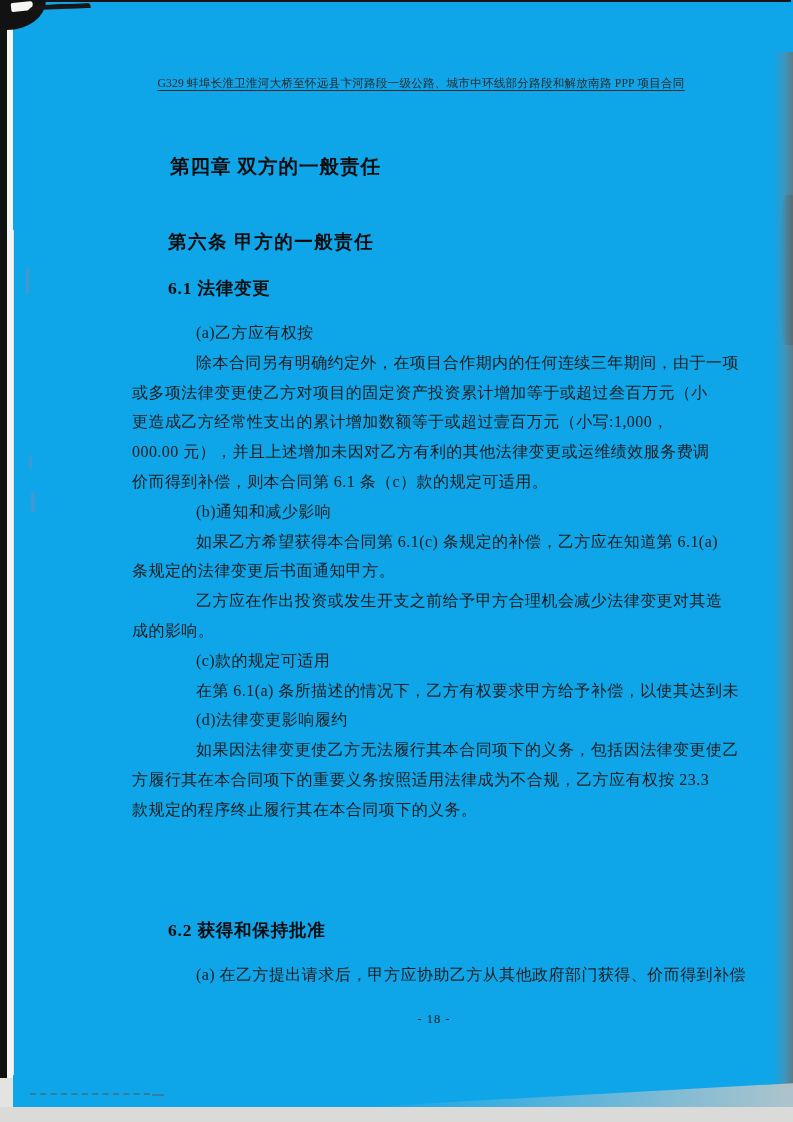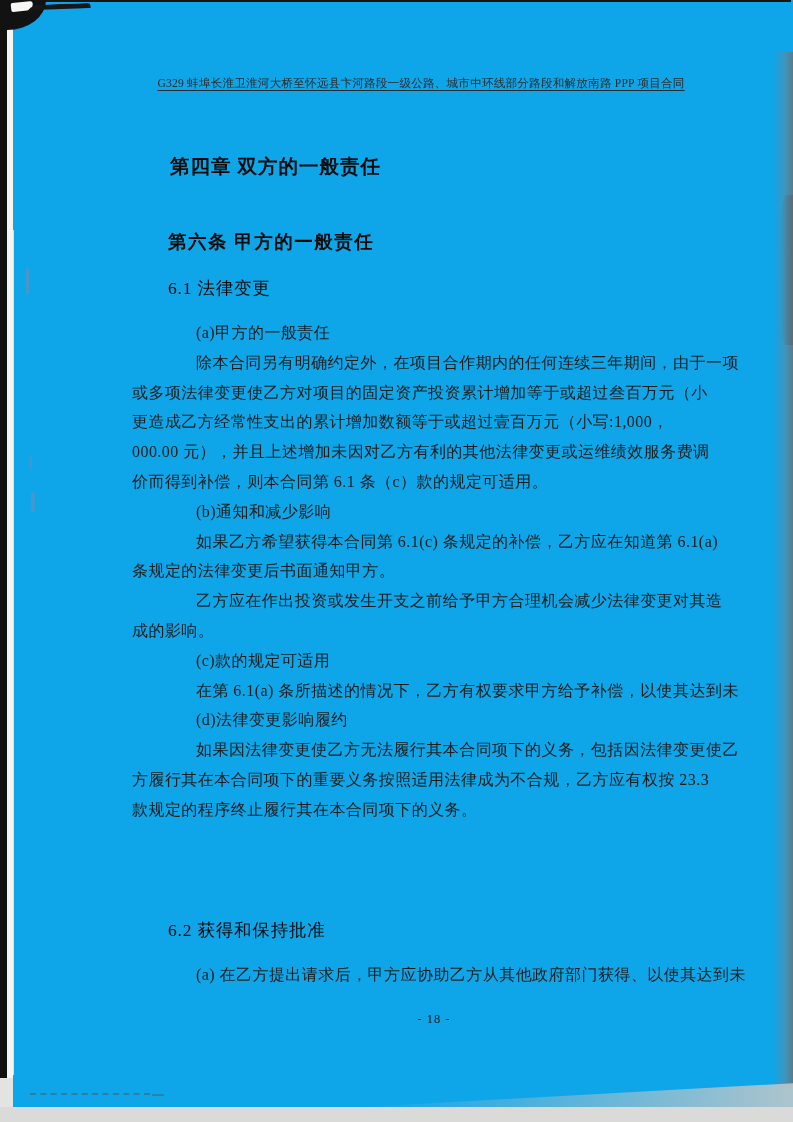--- a/index.html
+++ b/index.html
@@ -33,21 +33,21 @@
   .speck-2{position:absolute;left:29px;top:455px;width:3px;height:14px;background:rgba(200,120,140,.25);border-radius:2px;}
   .speck-3{position:absolute;left:31px;top:492px;width:4px;height:20px;background:rgba(200,120,140,.28);border-radius:2px;}
 
   
   .header-line{position:absolute;left:132px;top:76px;width:578px;text-align:center;
     font-size:11.6px;letter-spacing:.2px;color:#2a2a2a;white-space:nowrap;}
   .header-line span{text-decoration:underline;text-underline-offset:3px;}
   .chapter{position:absolute;left:132px;top:153px;width:578px;box-sizing:border-box;padding-left:38px;
     text-align:left;font-size:19.5px;font-weight:bold;letter-spacing:1px;color:#0c0c0c;white-space:nowrap;}
   .article{position:absolute;left:168px;top:220px;font-size:18.5px;font-weight:bold;letter-spacing:1.5px;color:#0c0c0c;white-space:nowrap;margin-top:9px;}
-  .h-sub{position:absolute;left:168px;font-size:17.5px;font-weight:normal;letter-spacing:.8px;color:#0c0c0c;white-space:nowrap;}
+  .h-sub{position:absolute;left:168px;font-size:17.5px;font-weight:bold;letter-spacing:.8px;color:#0c0c0c;white-space:nowrap;}
   .h61{top:276px;}
   .h62{top:918px;}
   .bodyblock{position:absolute;left:132px;width:600px;font-size:16px;line-height:29.8px;
     letter-spacing:.45px;color:#1d1d1d;}
   .body61{top:318px;}
   .body62{top:960px;}
   .line{white-space:nowrap;}
   .indent{padding-left:64px;}
   .footer{position:absolute;left:145px;top:1012px;width:578px;text-align:center;
     font-size:12.5px;letter-spacing:1px;color:#1d1d1d;}
@@ -79,21 +79,21 @@
     <span>G329 蚌埠长淮卫淮河大桥至怀远县卞河路段一级公路、城市中环线部分路段和解放南路 PPP 项目合同</span>
   </div>
 
   <div class="chapter">第四章  双方的一般责任</div>
 
   <div class="article">第六条  甲方的一般责任</div>
 
   <div class="h-sub h61">6.1 法律变更</div>
 
   <div class="bodyblock body61">
-    <div class="line indent">(a)甲方的一般责任</div>
+    <div class="line indent">(a)乙方应有权按</div>
     <div class="line indent">除本合同另有明确约定外，在项目合作期内的任何连续三年期间，由于一项</div>
     <div class="line">或多项法律变更使乙方对项目的固定资产投资累计增加等于或超过叁百万元（小</div>
     <div class="line">更造成乙方经常性支出的累计增加数额等于或超过壹百万元（小写:1,000，</div>
     <div class="line">000.00 元），并且上述增加未因对乙方有利的其他法律变更或运维绩效服务费调</div>
     <div class="line">价而得到补偿，则本合同第 6.1 条（c）款的规定可适用。</div>
     <div class="line indent">(b)通知和减少影响</div>
     <div class="line indent">如果乙方希望获得本合同第 6.1(c) 条规定的补偿，乙方应在知道第 6.1(a)</div>
     <div class="line">条规定的法律变更后书面通知甲方。</div>
     <div class="line indent">乙方应在作出投资或发生开支之前给予甲方合理机会减少法律变更对其造</div>
     <div class="line">成的影响。</div>
@@ -101,18 +101,18 @@
     <div class="line indent">在第 6.1(a) 条所描述的情况下，乙方有权要求甲方给予补偿，以使其达到未</div>
     <div class="line indent">(d)法律变更影响履约</div>
     <div class="line indent">如果因法律变更使乙方无法履行其本合同项下的义务，包括因法律变更使乙</div>
     <div class="line">方履行其在本合同项下的重要义务按照适用法律成为不合规，乙方应有权按 23.3</div>
     <div class="line">款规定的程序终止履行其在本合同项下的义务。</div>
   </div>
 
   <div class="h-sub h62">6.2  获得和保持批准</div>
 
   <div class="bodyblock body62">
-    <div class="line indent">(a) 在乙方提出请求后，甲方应协助乙方从其他政府部门获得、以使其达到未</div>
+    <div class="line indent">(a) 在乙方提出请求后，甲方应协助乙方从其他政府部门获得、价而得到补偿</div>
   </div>
 
   <div class="footer">- 18 -</div>
 
 </div>
 
 </body></html>

